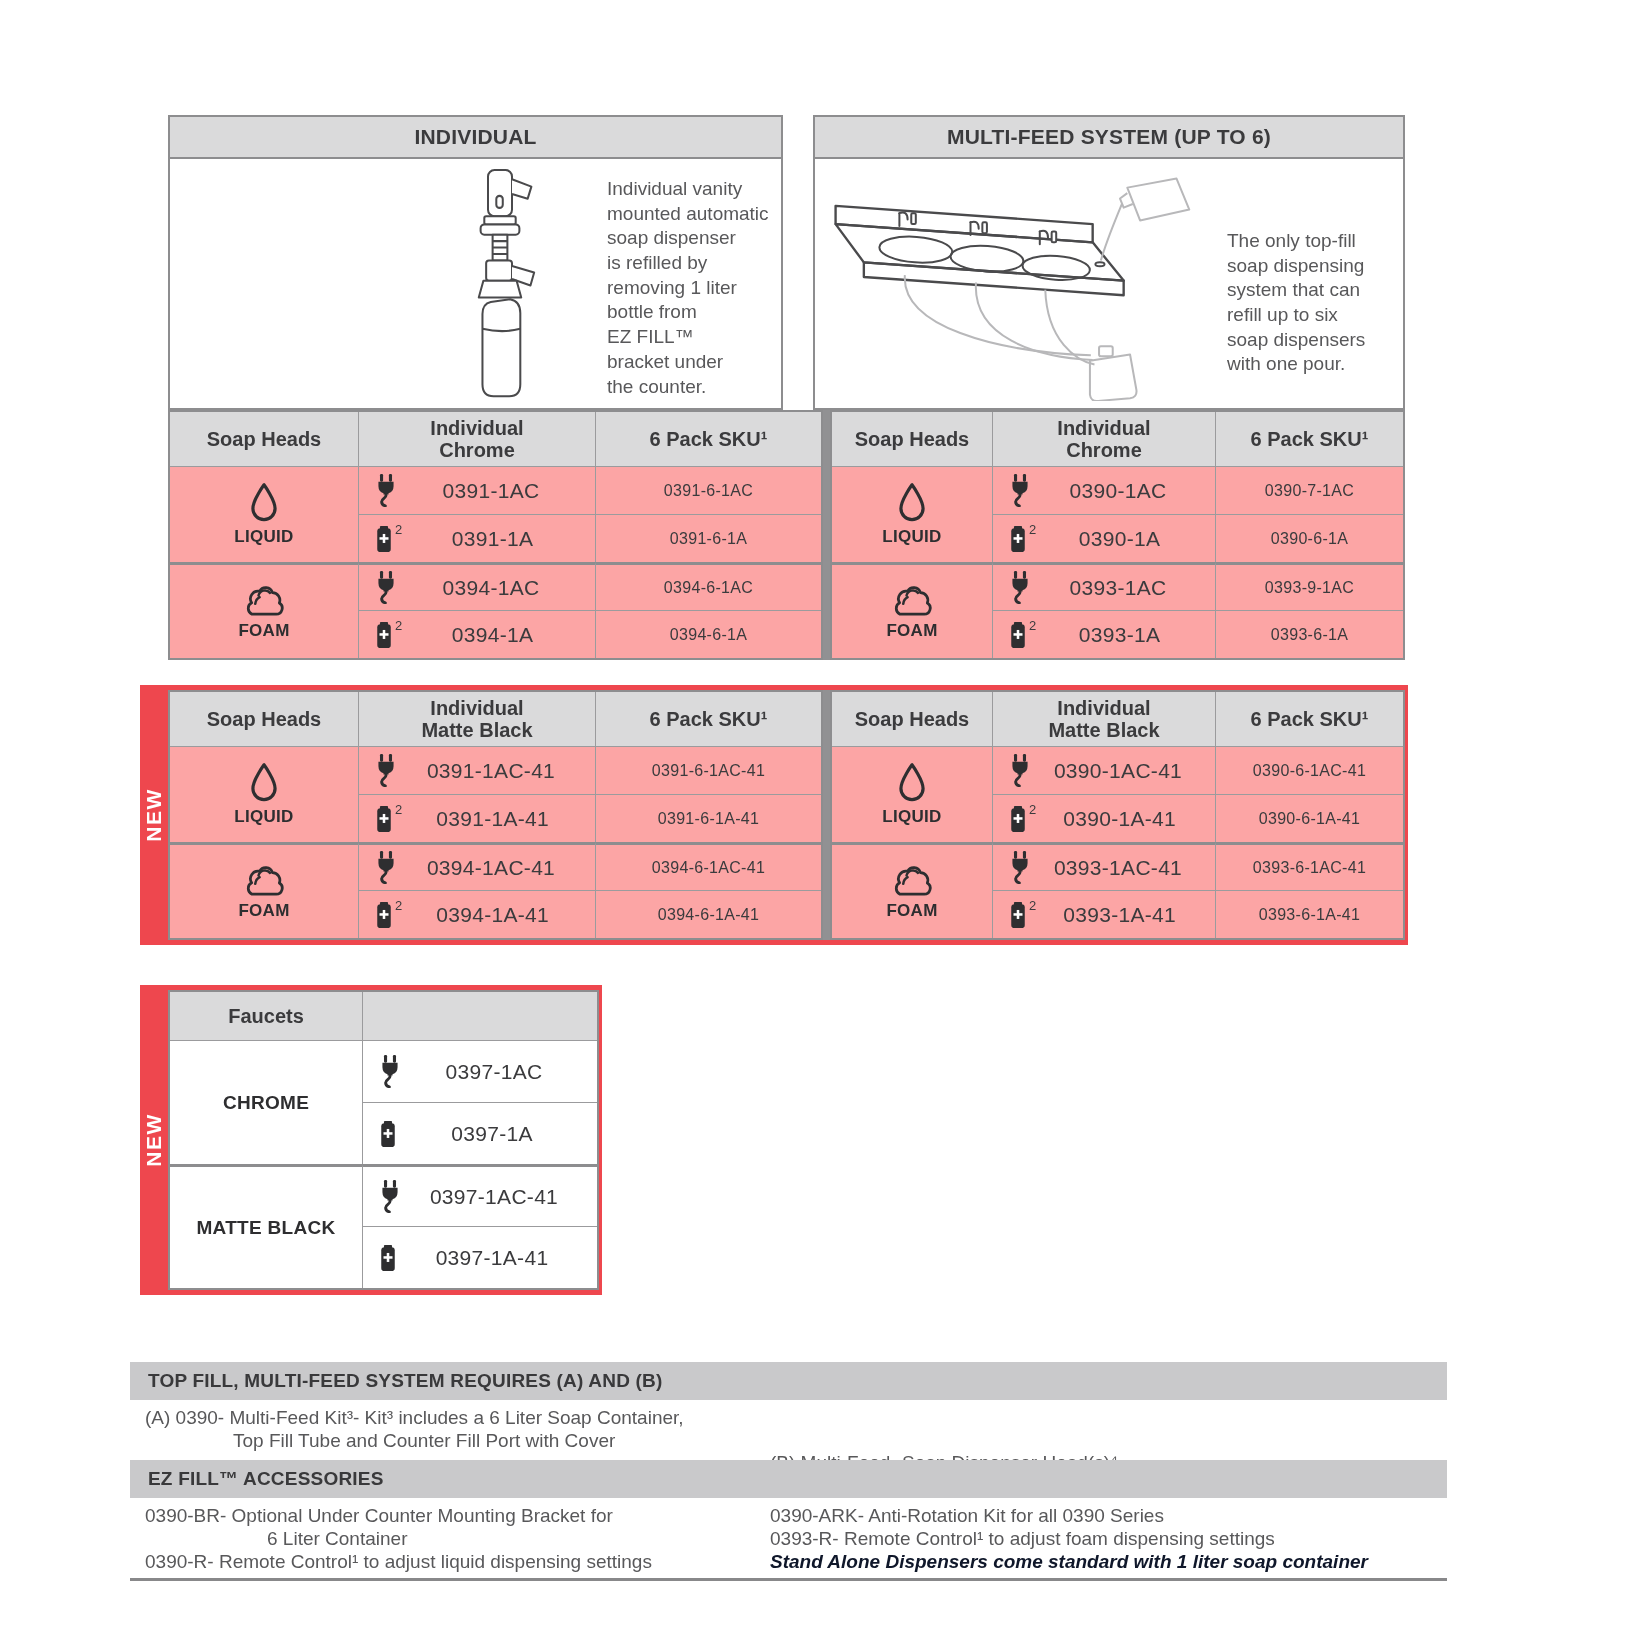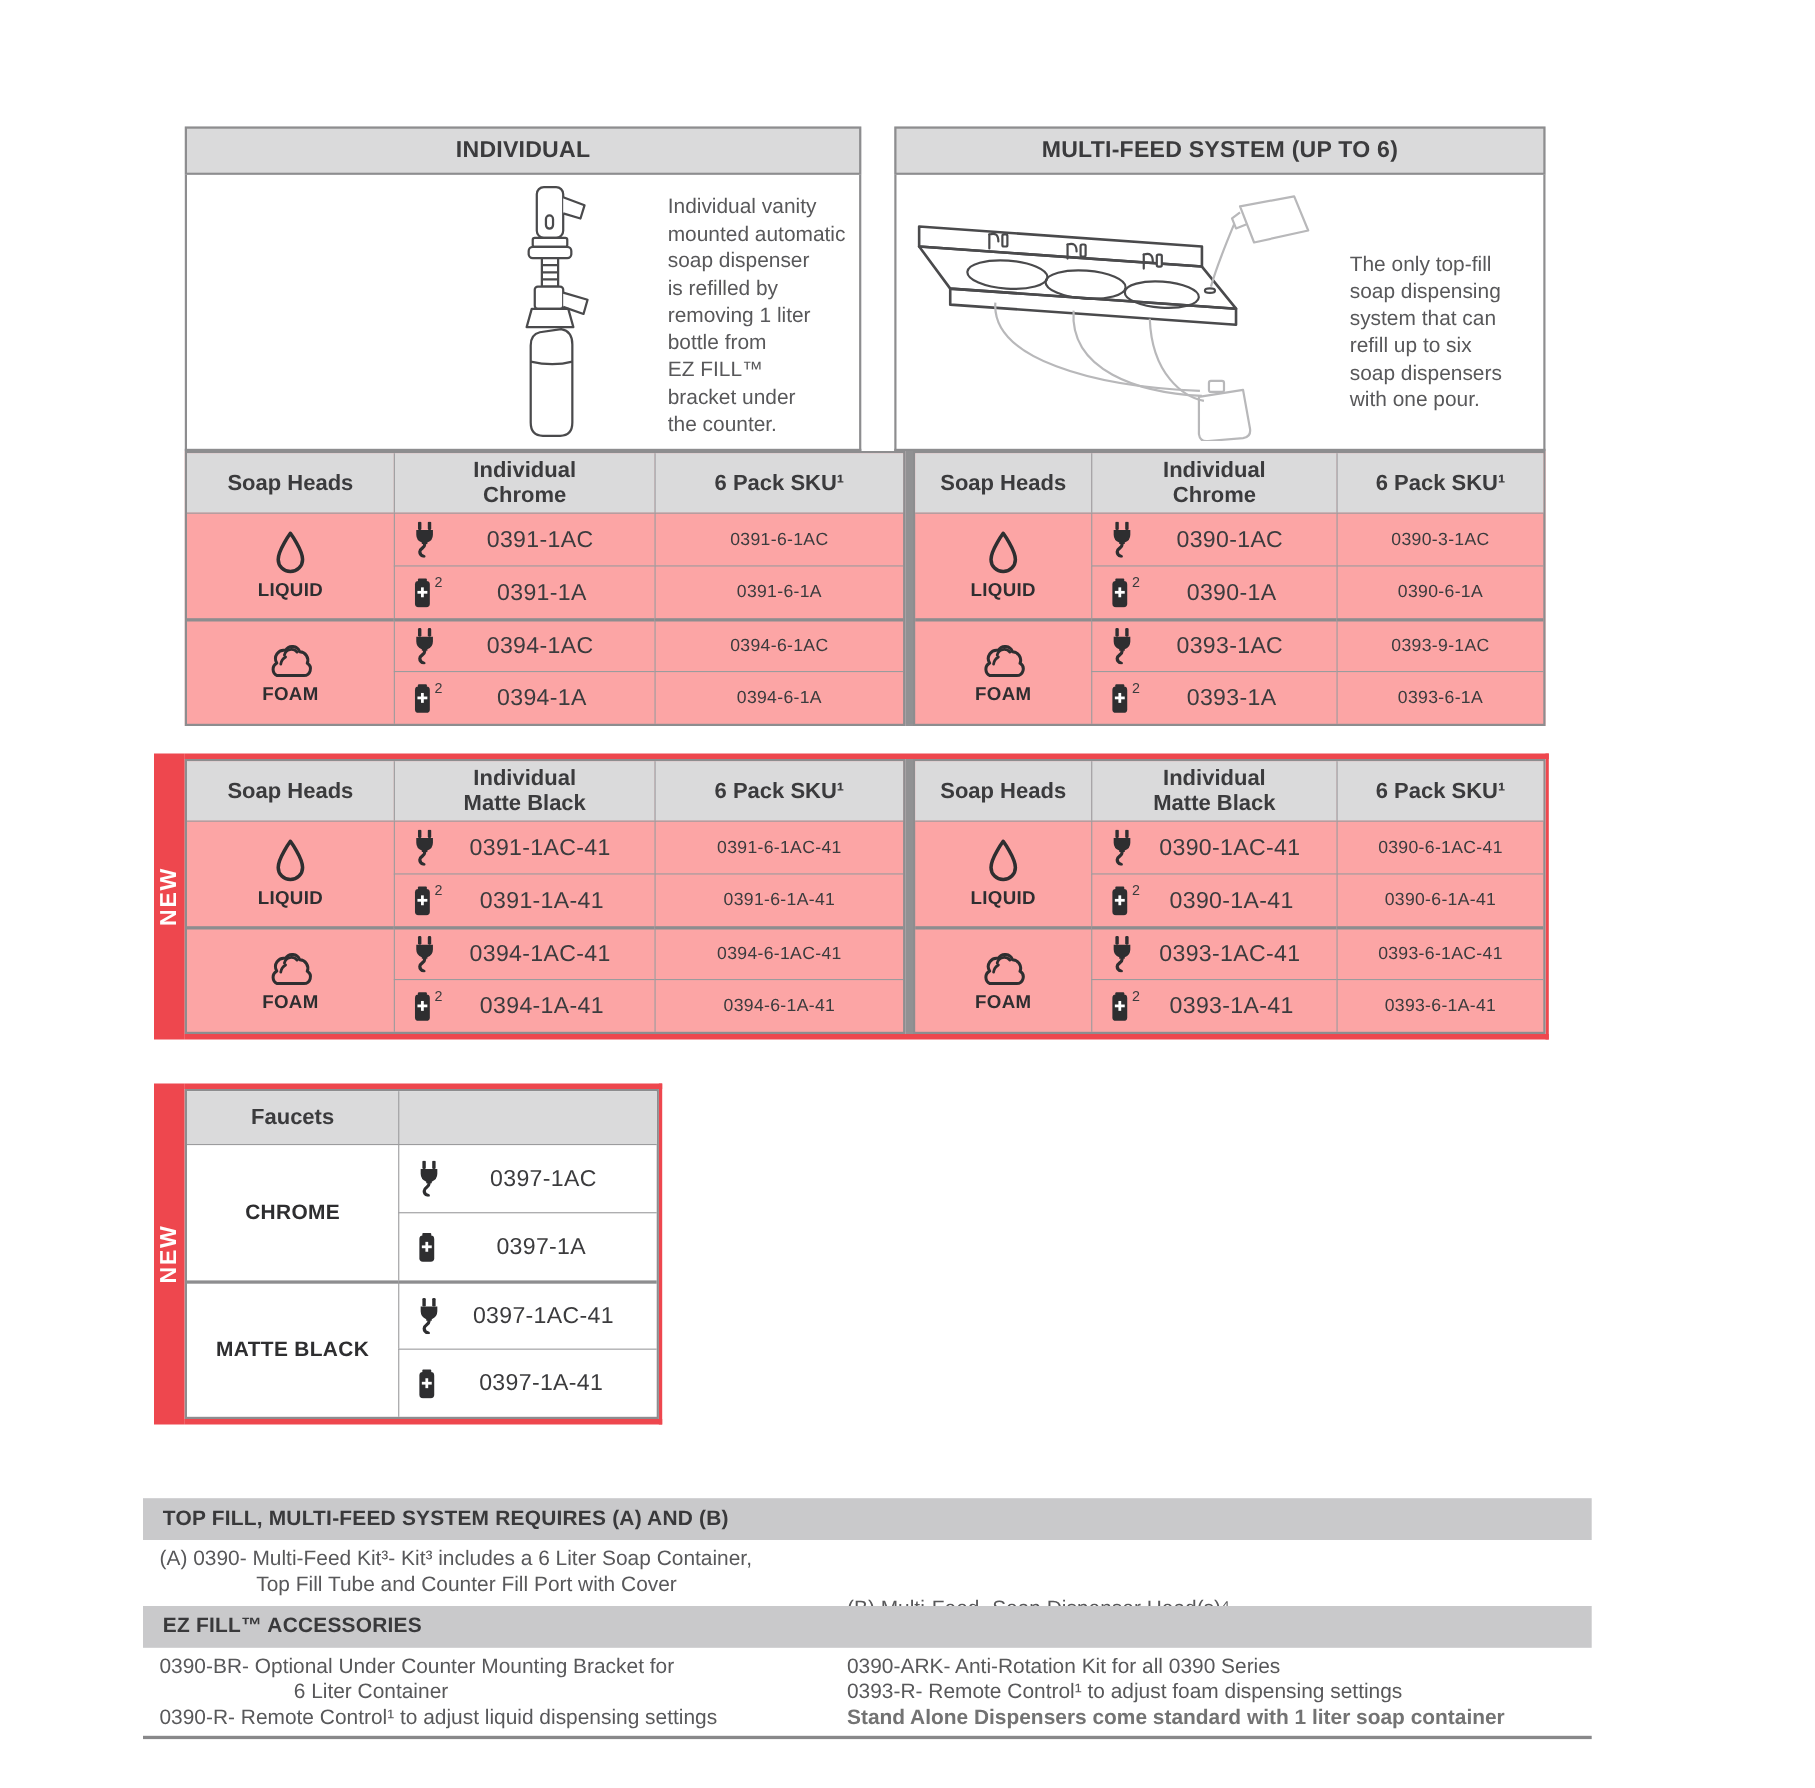--- a/index.html
+++ b/index.html
@@ -45,21 +45,21 @@
 
   .fau{ display:grid; width:431px; grid-template-columns:192px 235px; grid-template-rows:48px repeat(4,62px);
         background:#fff; border:2px solid var(--bd); }
   .fau .grp-lb2{ font-weight:bold; font-size:19px; color:#2e2e30; letter-spacing:.3px; }
 
   .bar{ position:absolute; left:130px; width:1317px; height:38px; background:var(--bar);
         display:flex; align-items:center; padding-left:18px; font-weight:bold; font-size:19px;
         color:#39393b; letter-spacing:.2px; }
   .note{ position:absolute; font-size:19px; color:var(--txt2); line-height:23px; }
   .ind1{ padding-left:88px; } .ind2{ padding-left:122px; }
-  .rednote{ color:#737373; font-weight:bold; }
+  .rednote{ color:#0f172a; font-style:italic; font-weight:bold; }
   .rule{ position:absolute; left:130px; top:1578px; width:1317px; height:3px; background:#88888a; }
   .artsvg{ position:absolute; }
 </style>
 </head>
 <body>
 
 <svg width="0" height="0" style="position:absolute" aria-hidden="true">
   <defs>
     <symbol id="i-plug" viewBox="0 0 22 34">
       <rect x="4.8" y="0" width="3.2" height="8" rx="1.2" fill="#2e2e30"></rect>
@@ -240,21 +240,21 @@
           </svg>
         <span class="grp-lb">LIQUID</span>
       </div>
       <div class="c pw">
         <svg class="ic" width="22" height="33" viewBox="0 0 22 34">
             <use href="#i-plug"></use>
           </svg>
         <span class="skut">0390-1AC</span>
       </div>
       <div class="c pk">
-          <span>0390-3-1AC</span>
+          <span>0390-7-1AC</span>
         </div>
       <div class="c pw">
         <svg class="ic" width="18" height="28" viewBox="0 0 20 30">
             <use href="#i-batt"></use>
           </svg>
         <span class="sup">2</span>
         <span class="skut">0390-1A</span>
       </div>
       <div class="c pk">
           <span>0390-6-1A</span>

